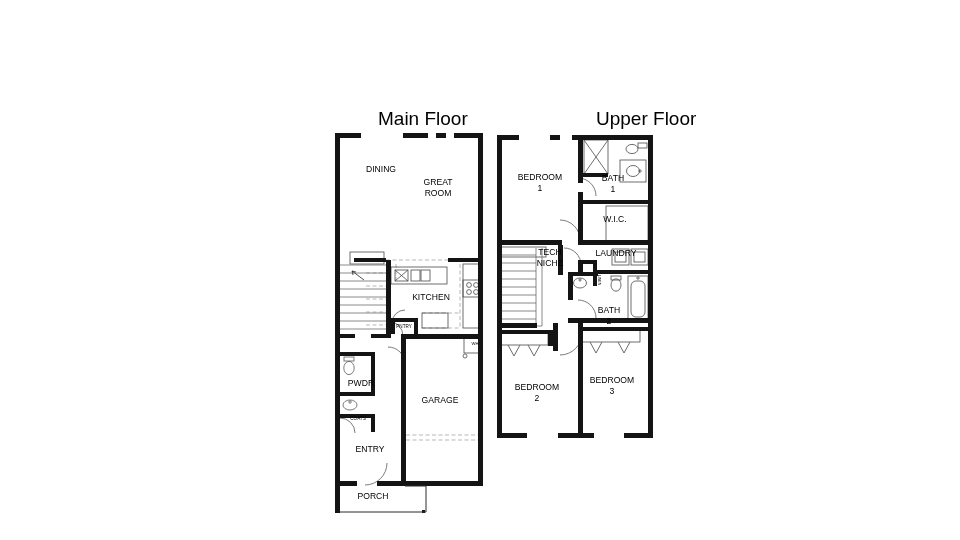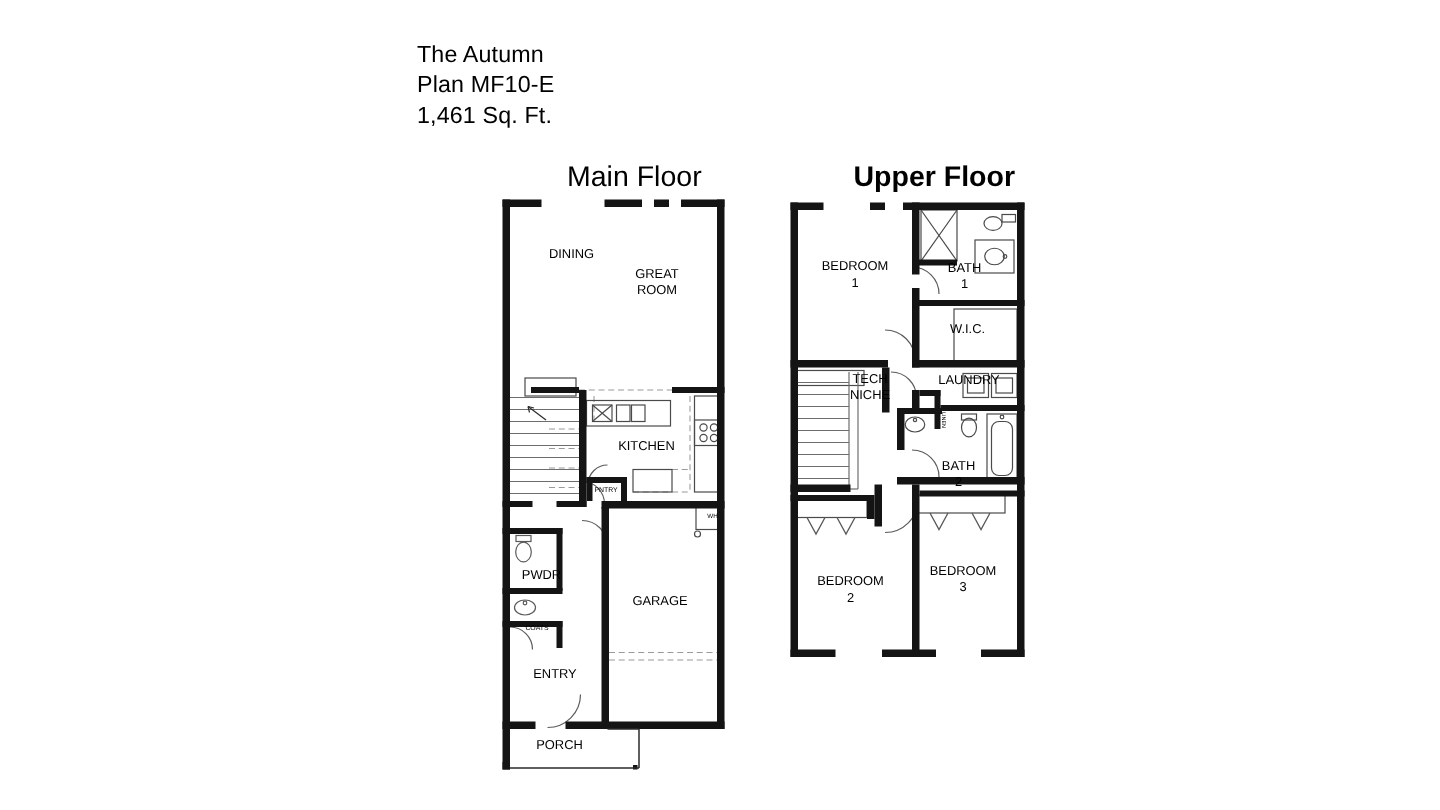--- a/index.html
+++ b/index.html
@@ -39,42 +39,37 @@
   }
 
   
   .floor-caption {
     position: absolute;
     font-size: 19px;
     color: #000;
     white-space: nowrap;
   }
   #caption-main { left: 378px; top: 108px; }
-  #caption-upper { left: 569px; top: 108px; font-weight: bold; }
+  #caption-upper { left: 596px; top: 108px; }
 
   
   .plan {
     position: absolute;
   }
   #plan-main  { left: 330px; top: 128px; width: 160px; height: 392px; }
-  #plan-upper { left: 522px; top: 130px; width: 168px; height: 320px; }
+  #plan-upper { left: 492px; top: 130px; width: 168px; height: 320px; }
   .plan svg { display: block; }
 
   
 </style>
 </head>
 <body>
 
 <div id="page">
 
-<div id="title-block">
-  <div class="tline">The Autumn</div>
-  <div class="tline">Plan MF10-E</div>
-  <div class="tline">1,461 Sq. Ft.</div>
-</div>
 
 <div id="caption-main" class="floor-caption">Main Floor</div>
 <div id="caption-upper" class="floor-caption">Upper Floor</div>
 
 <div id="plan-main" class="plan">
 <svg viewBox="0 0 160 392" width="160" height="392" xmlns="http://www.w3.org/2000/svg">
   <g>
 
     <g stroke="#9a9a9a" stroke-width="0.7" stroke-dasharray="4,2.5" fill="none">
       <line x1="30" y1="132" x2="152" y2="132"></line>

